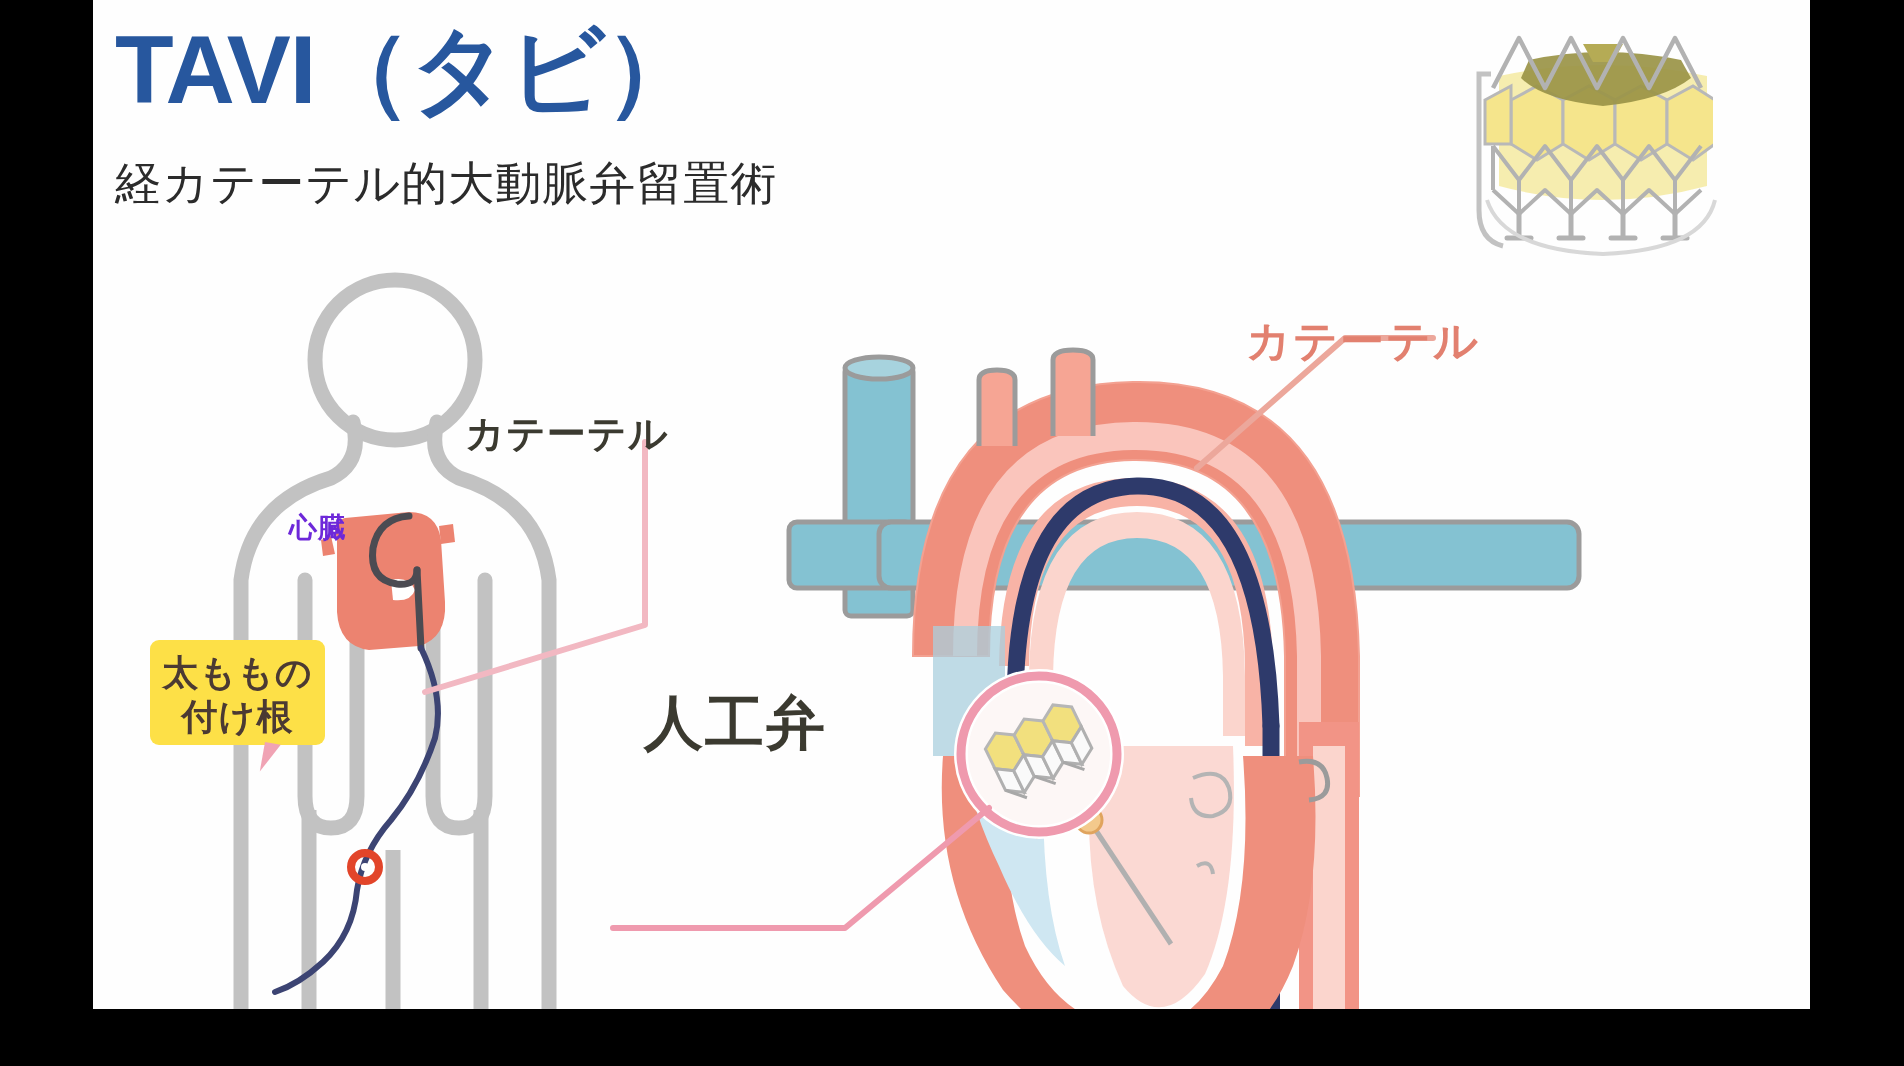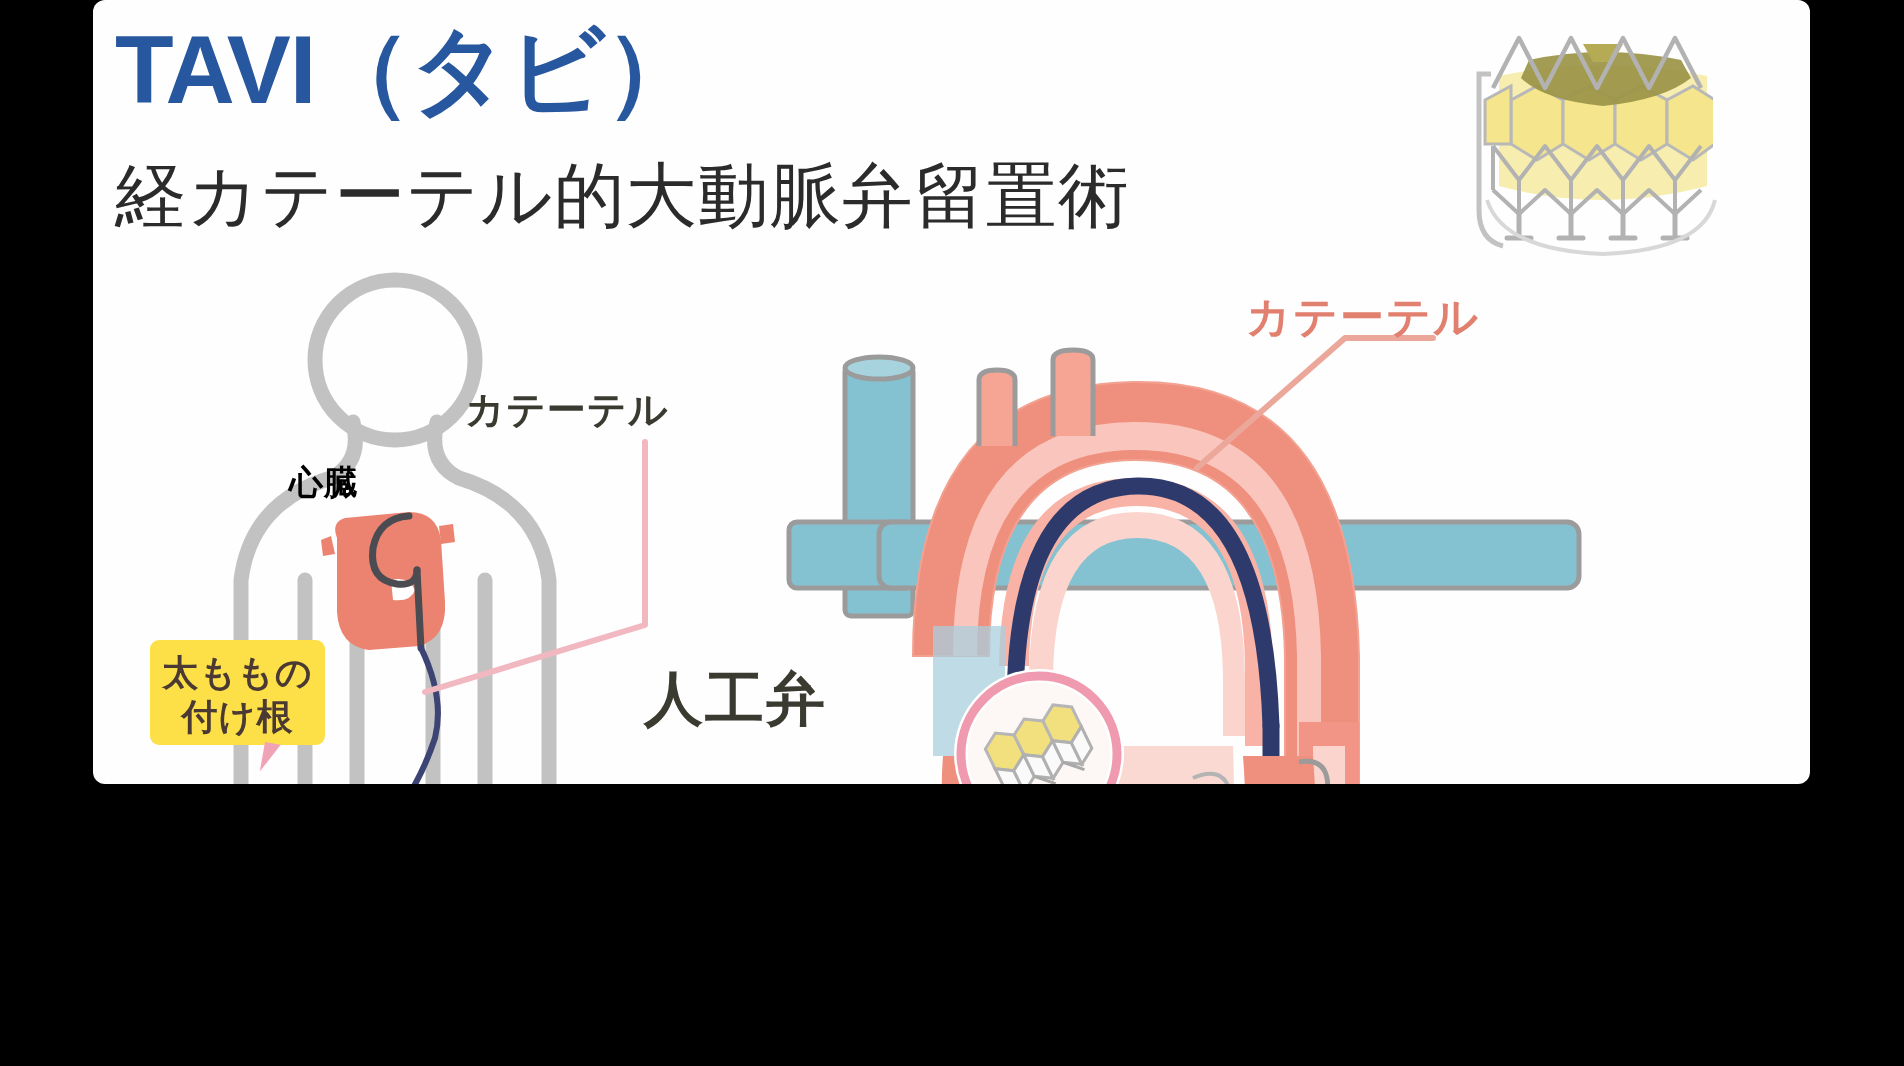--- a/index.html
+++ b/index.html
@@ -1,30 +1,30 @@
 <!DOCTYPE html>
 <html><head>
 <meta charset="utf-8">
 <style>
   html,body{margin:0;padding:0;background:#000;}
   body{width:1904px;height:1066px;overflow:hidden;font-family:"Liberation Sans","DejaVu Sans",sans-serif;}
   #stage{position:relative;width:1904px;height:1066px;background:#000;}
-  #canvas{position:absolute;left:93px;top:0;width:1717px;height:784px;background:#fefefe;overflow:hidden;border-radius:12px;}
+  #canvas{position:absolute;left:93px;top:0;width:1717px;height:1009px;background:#fefefe;overflow:hidden;}
   .bar{position:absolute;top:0;height:1066px;background:#000;}
   #bar-l{left:0;width:93px;}
   #bar-r{left:1810px;width:94px;}
 
   #title{position:absolute;left:22px;top:22px;font-size:96px;font-weight:bold;color:#27579e;
          letter-spacing:-1px;line-height:1;white-space:nowrap;}
-  #subtitle{position:absolute;left:22px;top:160px;font-size:71px;color:#2b2b2b;
+  #subtitle{position:absolute;left:22px;top:160px;font-size:46px;color:#2b2b2b;
             letter-spacing:1px;line-height:1;white-space:nowrap;}
 
-  .lbl{position:absolute;white-space:nowrap;font-weight:bold;line-height:1.12;}
+  .lbl{position:absolute;white-space:nowrap;font-weight:bold;line-height:1.12;margin-top:24px;}
   #lbl-cath-left{left:372px;top:388px;font-size:39px;color:#3b3a30;letter-spacing:1px;}
-  #lbl-heart{left:196px;top:463px;font-size:34px;color:#000000;letter-spacing:1px;}
+  #lbl-heart{left:196px;top:488px;font-size:28px;color:#6d28d9;letter-spacing:1px;}
   #lbl-cath-right{left:1153px;top:292px;font-size:44px;color:#e2806f;letter-spacing:2px;}
   #lbl-valve{left:551px;top:666px;font-size:59px;color:#3b3a30;letter-spacing:2px;}
 
   #callout{position:absolute;left:57px;top:640px;width:175px;height:105px;background:#fde047;
            border-radius:9px;}
   #callout .ctext{position:absolute;left:0;top:11px;width:175px;text-align:center;
            font-size:36px;font-weight:bold;color:#4b3a33;line-height:1.22;letter-spacing:1px;}
   #callout .tail{position:absolute;left:115px;top:102px;width:0;height:0;
            border-left:16px solid #f0a3b4;border-bottom:30px solid transparent;
            transform:rotate(10deg);transform-origin:top left;}

